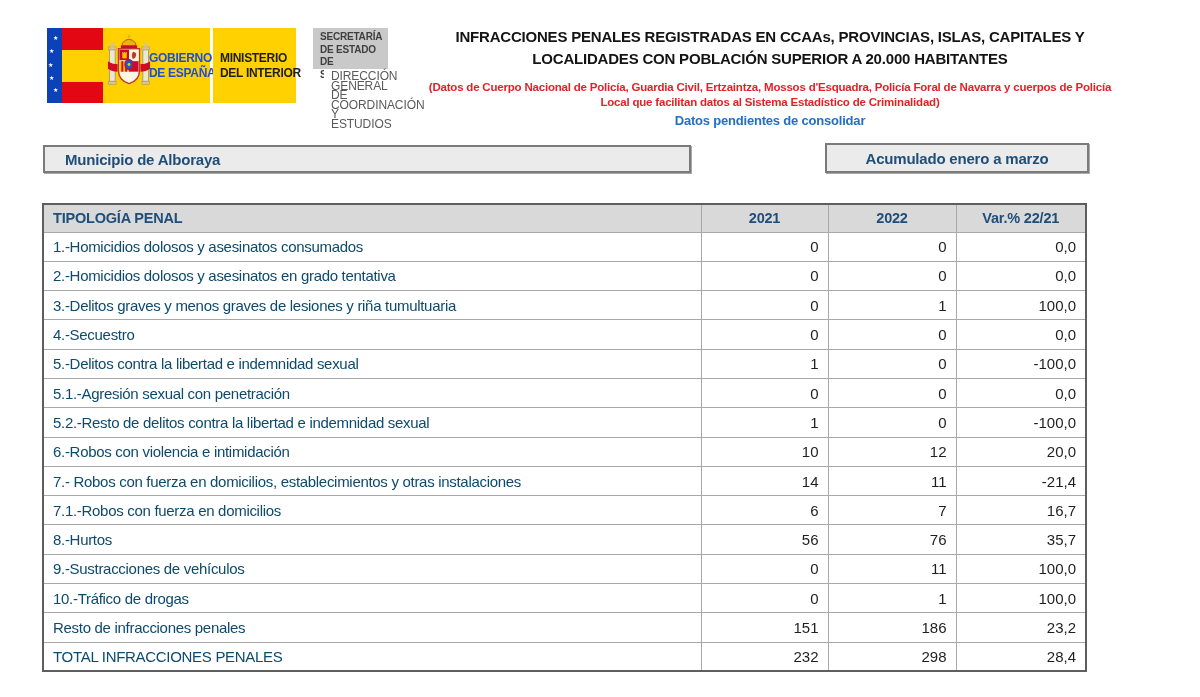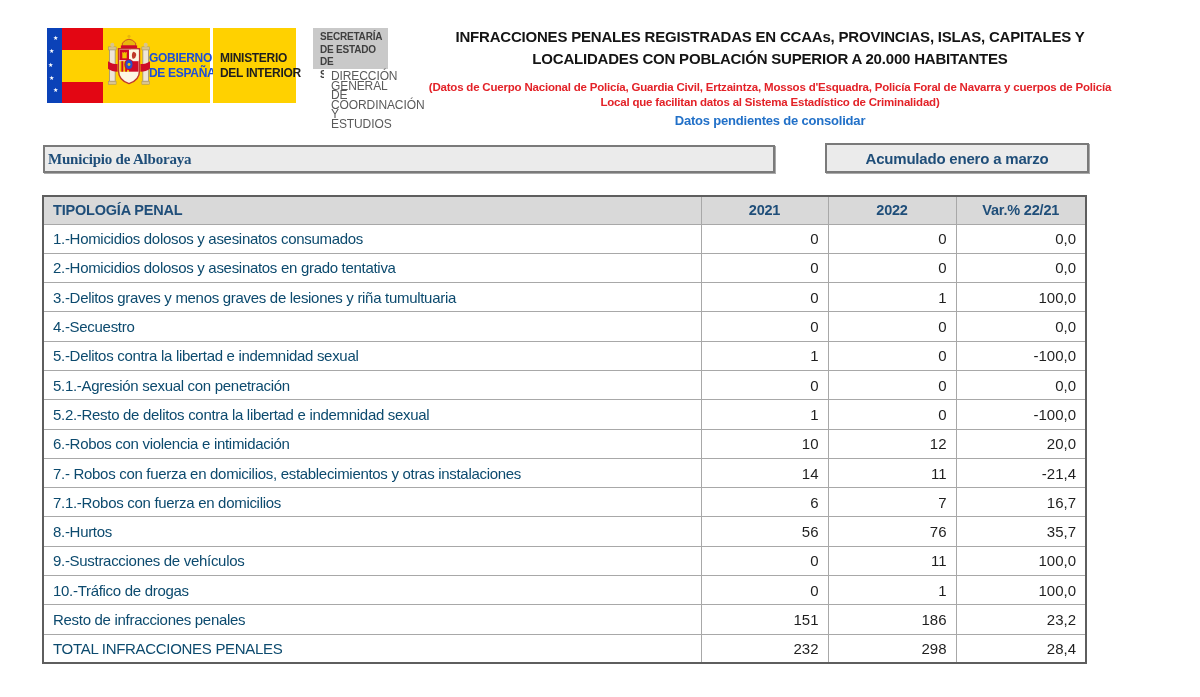--- a/index.html
+++ b/index.html
@@ -32,25 +32,25 @@
   
   .title-block { position:absolute; left:425px; top:26px; width:690px; text-align:center; }
   .main-title { font-size:15px; font-weight:bold; color:#141414; line-height:22px; letter-spacing:-0.2px; }
   .source-note { margin-top:10px; font-size:11.5px; font-weight:bold; color:#E32228; line-height:15px; letter-spacing:-0.2px; }
   .status-note { margin-top:3px; font-size:13px; font-weight:bold; color:#2170C8; letter-spacing:-0.2px; }
 
   
   .filter-box { position:absolute; background:#EBEBEB; border:2px solid #7A7A7A;
                 box-shadow:1px 1px 0 #aaaaaa; display:flex; align-items:center;
                 font-size:15px; font-weight:bold; color:#1F4E79; letter-spacing:-0.2px; }
-  .municipio-box { left:43px; top:145px; width:732px; height:28px; padding-left:3px;font-family:Liberation Serif, serif; }
+  .municipio-box { left:43px; top:145px; width:648px; height:28px; padding-left:20px; }
   .periodo-box { left:825px; top:143px; width:264px; height:30px; justify-content:center; }
 
   
-  table.penal { position:absolute; left:42px; top:195px; width:1043px;
+  table.penal { position:absolute; left:42px; top:203px; width:1043px;
                 border-collapse:collapse; table-layout:fixed;
                 border:2px solid #5E5E5E; }
   table.penal th, table.penal td { border:1px solid #A8A8A8; }
   table.penal thead th { background:#D9D9D9; color:#1F4E79; font-weight:bold;
                          font-size:14.5px; height:28px; letter-spacing:-0.2px; }
   th.c-label { text-align:left; padding-left:9px; }
   th.c-num { text-align:center; }
   table.penal tbody td { height:29.3px; font-size:15px; }
   td.label { color:#0c4a6e; padding-left:9px; letter-spacing:-0.3px; }
   td.num { color:#1F1F1F; font-size:14.5px; text-align:right; padding-right:9px; }

